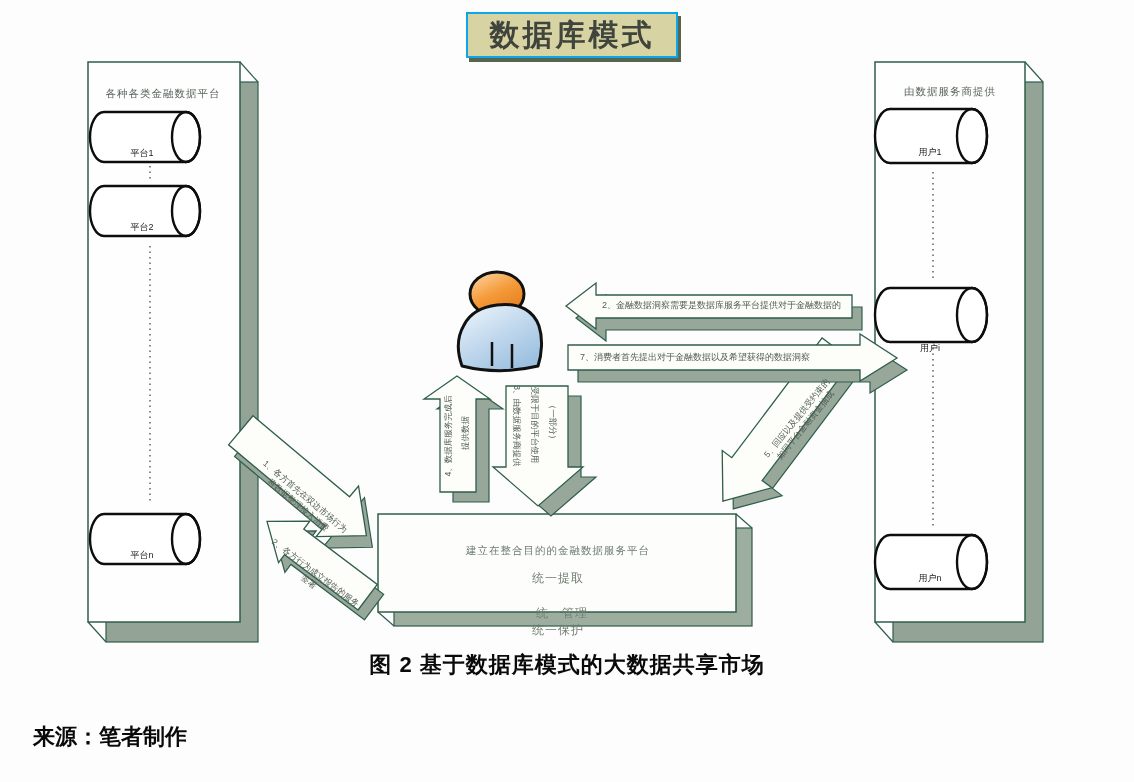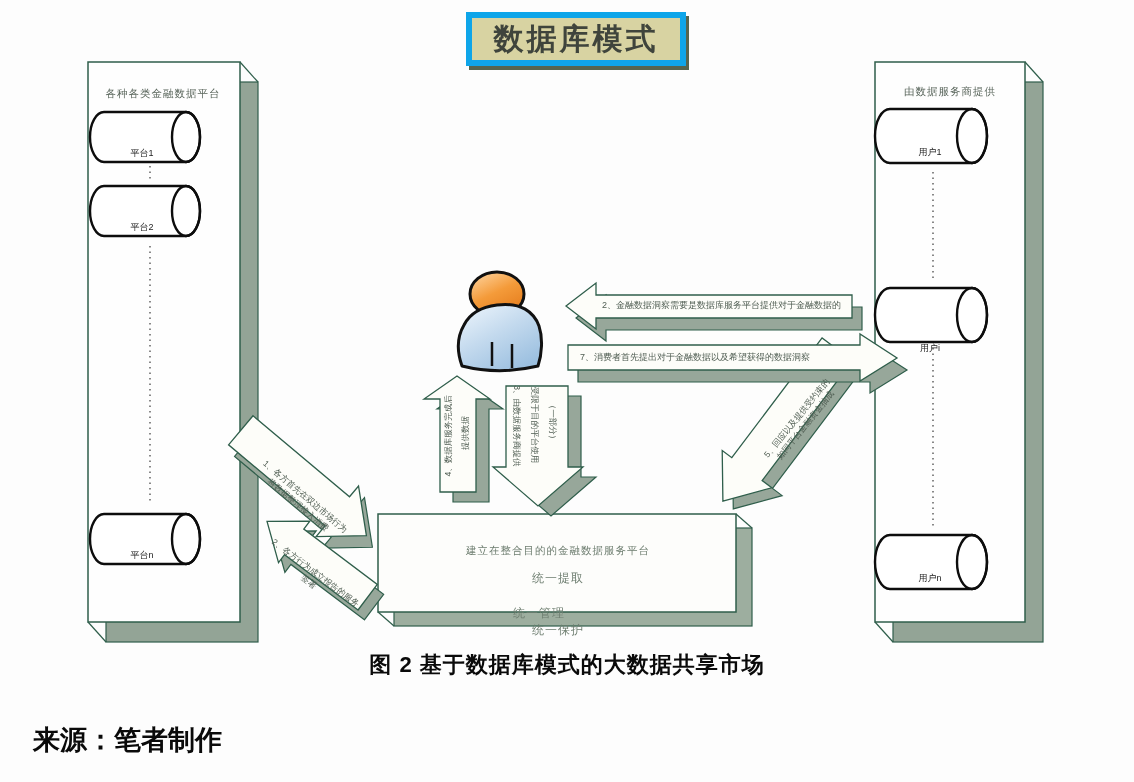--- a/index.html
+++ b/index.html
@@ -4,34 +4,34 @@
 <style>
   html,body{margin:0;padding:0;background:#ffffff;}
   body{font-family:"Liberation Sans",sans-serif;}
   #stage{position:relative;width:1134px;height:782px;background:#fdfdfd;overflow:hidden;}
   #shapes{position:absolute;left:0;top:0;}
   .txt{position:absolute;color:#57645a;line-height:1.15;}
   .ctr{text-align:center;margin-top:17px;}
   .nowrap{white-space:nowrap;}
   #title-box{
     position:absolute;left:466px;top:12px;width:208px;height:42px;
-    background:#d8d3a2;border:6px solid #0ea5e9;box-shadow:3px 4px 0 0 #55654f;
+    background:#d8d3a2;border:2px solid #0ea5e9;box-shadow:3px 4px 0 0 #55654f;
     display:flex;align-items:center;justify-content:center;
     font-size:30px;font-weight:600;color:#3f443c;letter-spacing:3px;
   }
   .panel-header{font-size:10.5px;letter-spacing:1px;color:#5a665c;}
   .cyl-label{font-size:9px;color:#1c1c1c;}
   .arrow-text{font-size:9px;color:#4f5d52;}
   .vtext{font-size:8.5px;color:#4f5d52;text-align:center;}
   .dtext{font-size:8.5px;color:#4f5d52;text-align:center;line-height:10.5px;transform-origin:0 0;}
   .cbox-title{font-size:10.5px;color:#6e7e70;letter-spacing:1px;}
   .cbox-item{font-size:12px;color:#6e7e70;letter-spacing:1px;}
   #caption{position:absolute;left:0;top:650px;width:100%;text-align:center;
     font-size:22px;font-weight:bold;color:#0a0a0a;letter-spacing:1px;}
-  #source{position:absolute;left:33px;top:722px;font-size:27px;font-weight:bold;color:#0a0a0a;}
+  #source{position:absolute;left:33px;top:722px;font-size:22px;font-weight:bold;color:#0a0a0a;}
 </style>
 </head>
 <body>
 
 <div id="stage">
 
   <svg id="shapes" width="1134" height="782" viewBox="0 0 1134 782">
     <defs>
       <linearGradient id="gHead" x1="0" y1="0" x2="0.6" y2="1">
         <stop offset="0" stop-color="#ffd9a8"></stop>
@@ -169,19 +169,19 @@
     <div>2、各方行为成立报告的服务</div>
     <div>签署</div>
   </div>
   <div class="txt dtext" style="left:748px;top:470px;width:142px;transform:rotate(-51deg);">
     <div>5、回应以及提供受约束的</div>
     <div>如同平台金融资金抽成</div>
   </div>
 
   <div class="txt cbox-title ctr" style="left:388px;top:527px;width:340px;">建立在整合目的的金融数据服务平台</div>
   <div class="txt cbox-item ctr" style="left:388px;top:555px;width:340px;">统一提取</div>
-  <div class="txt cbox-item ctr" style="left:369px;top:590px;width:340px;">统一管理</div>
+  <div class="txt cbox-item ctr" style="left:392px;top:590px;width:340px;">统一管理</div>
   <div class="txt cbox-item ctr" style="left:388px;top:607px;width:340px;">统一保护</div>
 
   <div id="caption">图 2  基于数据库模式的大数据共享市场</div>
   <div id="source">来源：笔者制作</div>
 
 </div>
 
 </body></html>

